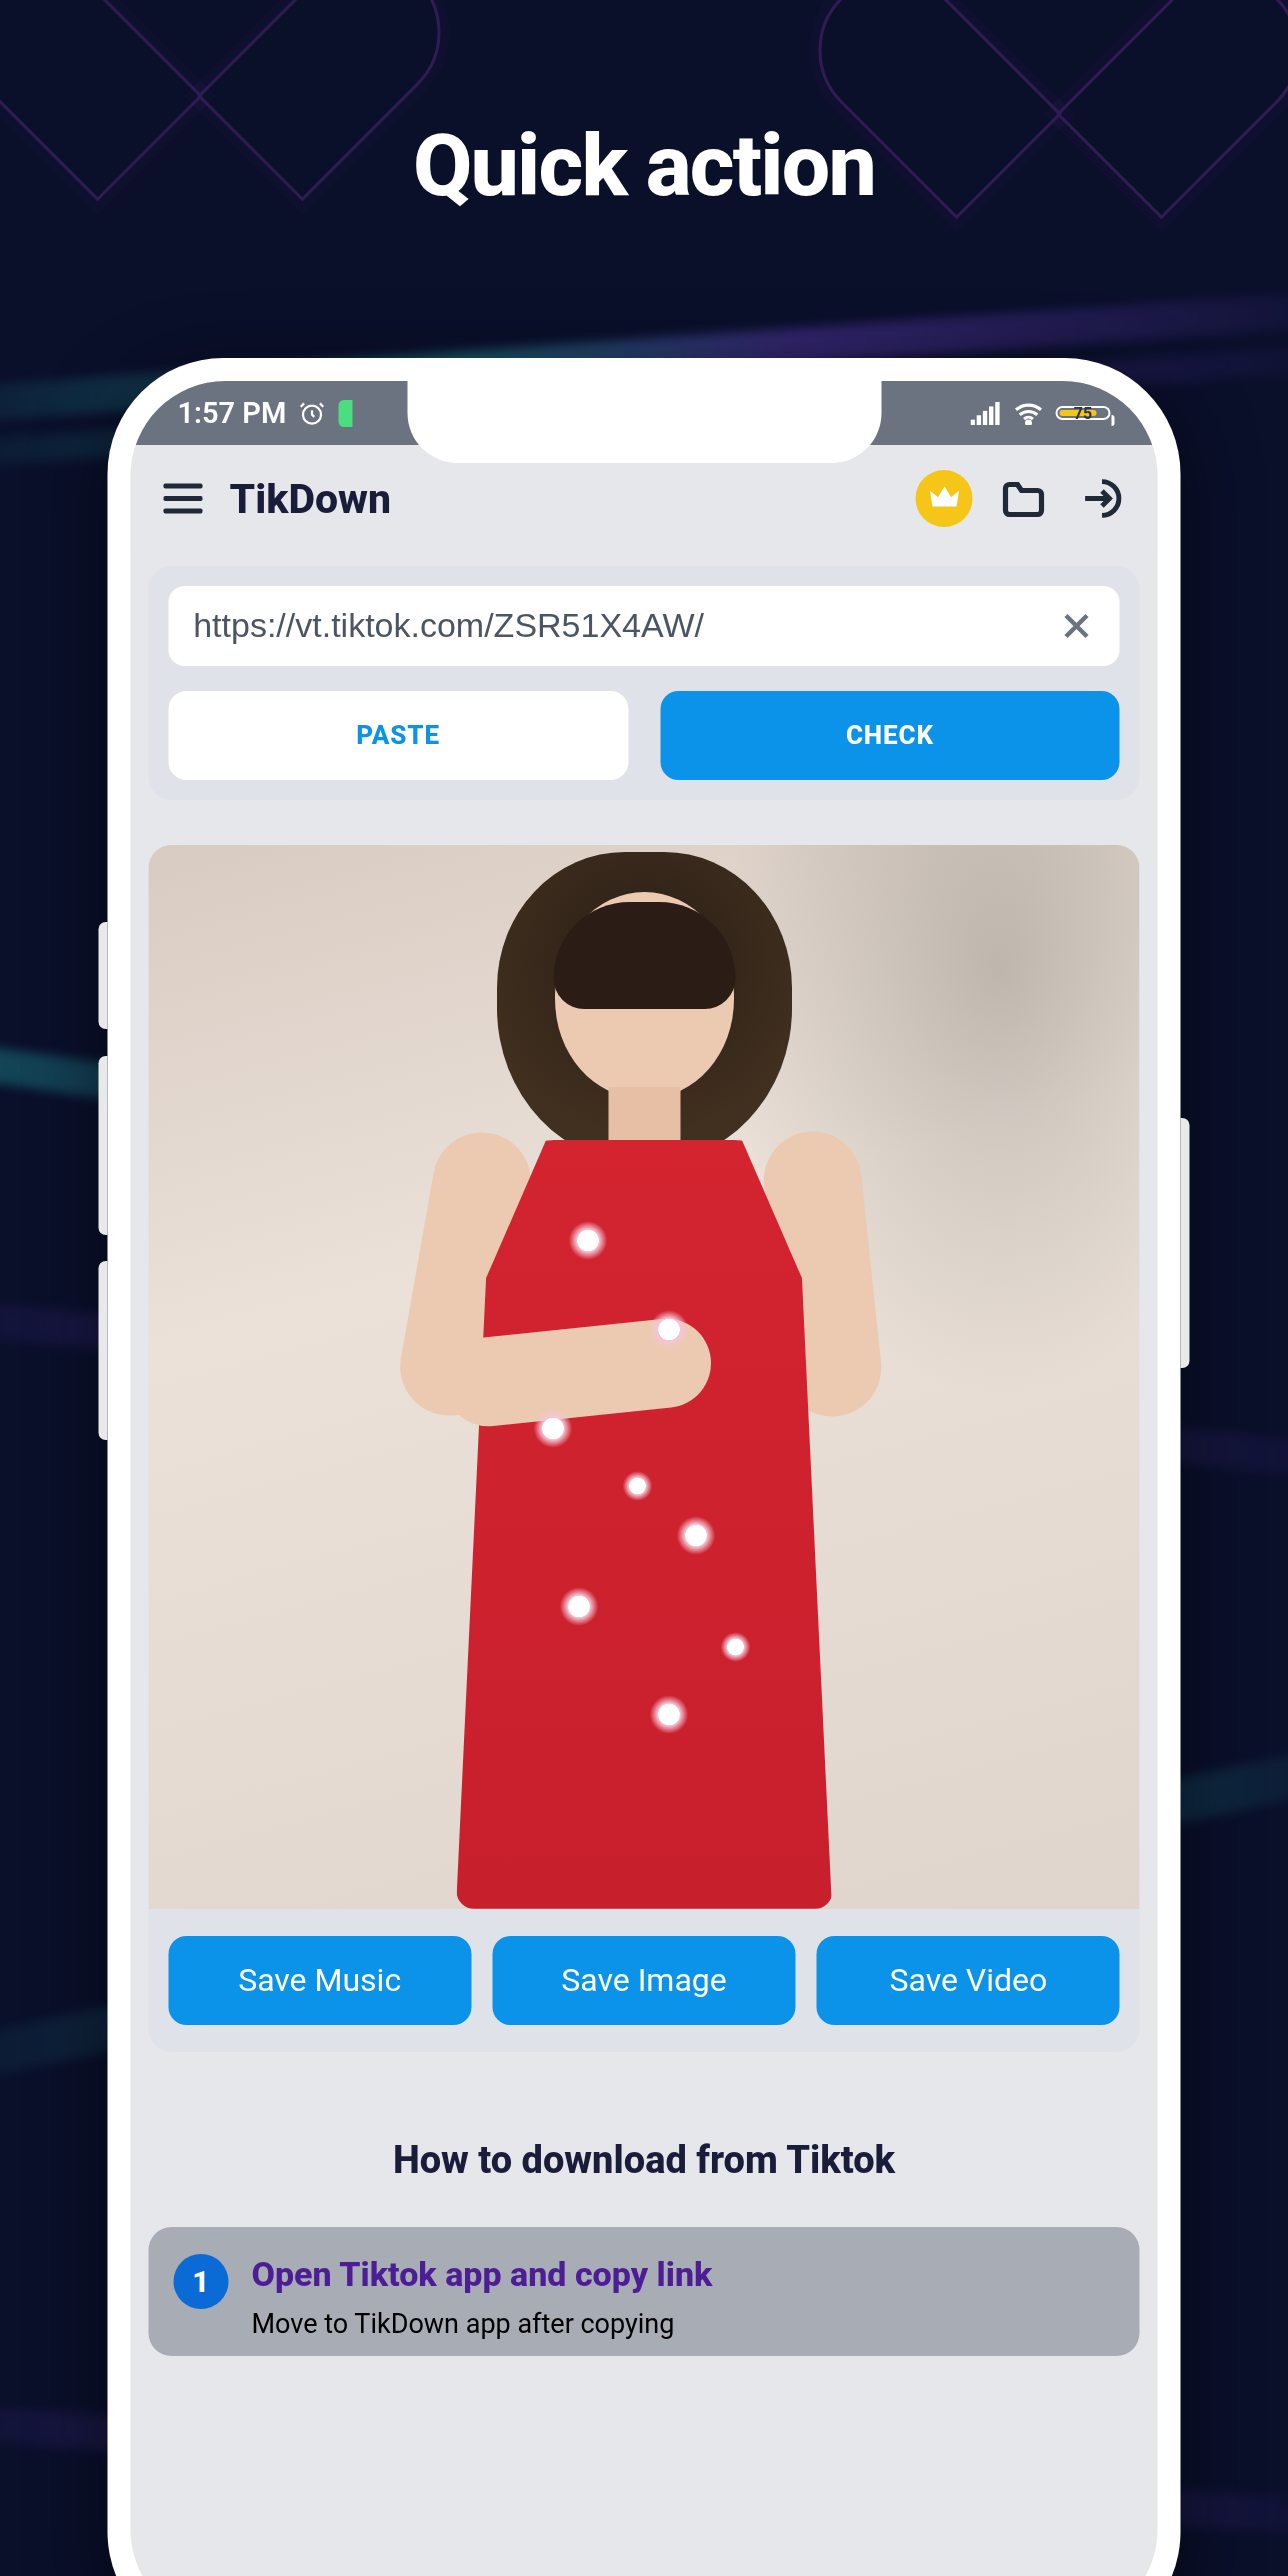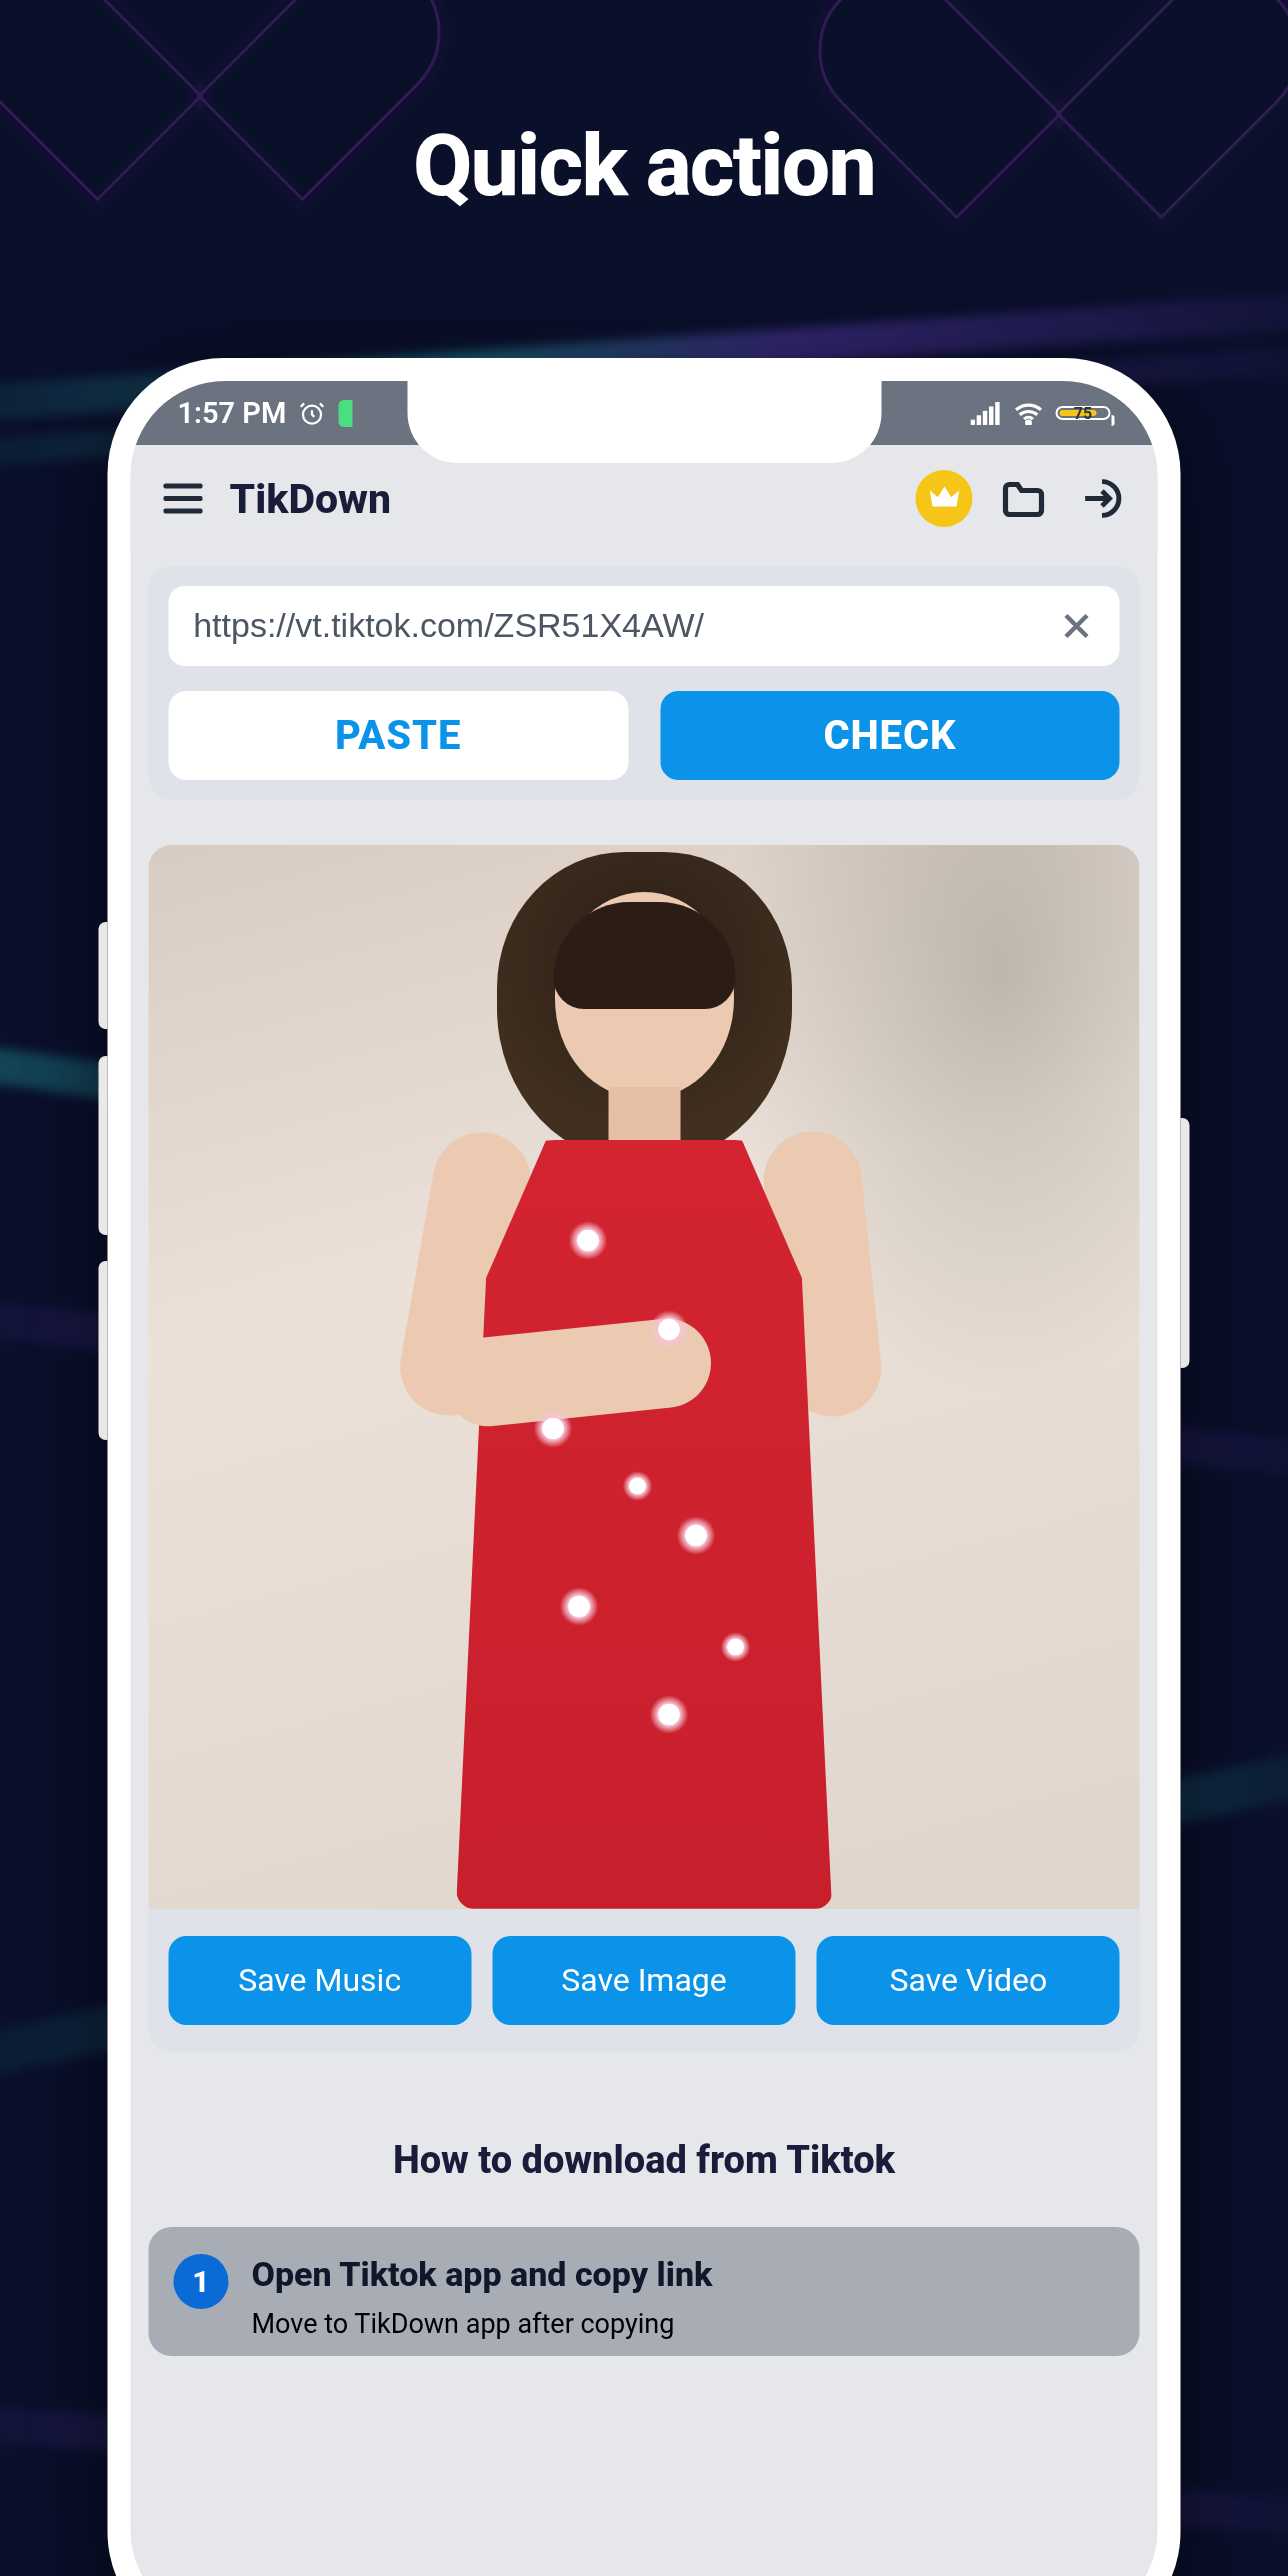--- a/index.html
+++ b/index.html
@@ -158,21 +158,21 @@
   gap: 32px;
   margin-top: 25px;
 }
 .btn {
   flex: 1;
   height: 89px;
   border-radius: 18px;
   display: flex;
   align-items: center;
   justify-content: center;
-  font-size: 40px;
+  font-size: 26px;
   font-weight: 800;
   letter-spacing: 0.9px;
   cursor: pointer;
 }
 .btn-paste { background: #fff; color: #0a93e8; }
 .btn-check { background: #0a93e8; color: #fff; }
 
 .preview-card {
   margin: 45px 18px 0;
   background: #dfe2e8;
@@ -241,21 +241,21 @@
   color: #fff;
   border-radius: 50%;
   display: flex;
   align-items: center;
   justify-content: center;
   font-size: 30px;
   font-weight: 800;
   flex-shrink: 0;
 }
 .step-body { flex: 1; }
-.step-title { font-size: 34px; font-weight: 800; color: #0f172a; }
+.step-title { font-size: 34px; font-weight: 800; color: #4c1d95; }
 .step-sub { font-size: 27px; color: #000000; margin-top: 14.3px; }
 </style>
 </head>
 <body>
 
 <div class="bg-decoration">
   <div class="heart-shape heart-1"></div>
   <div class="heart-shape heart-2"></div>
   <div class="bg-wave wave-1"></div>
   <div class="bg-wave wave-2"></div>

